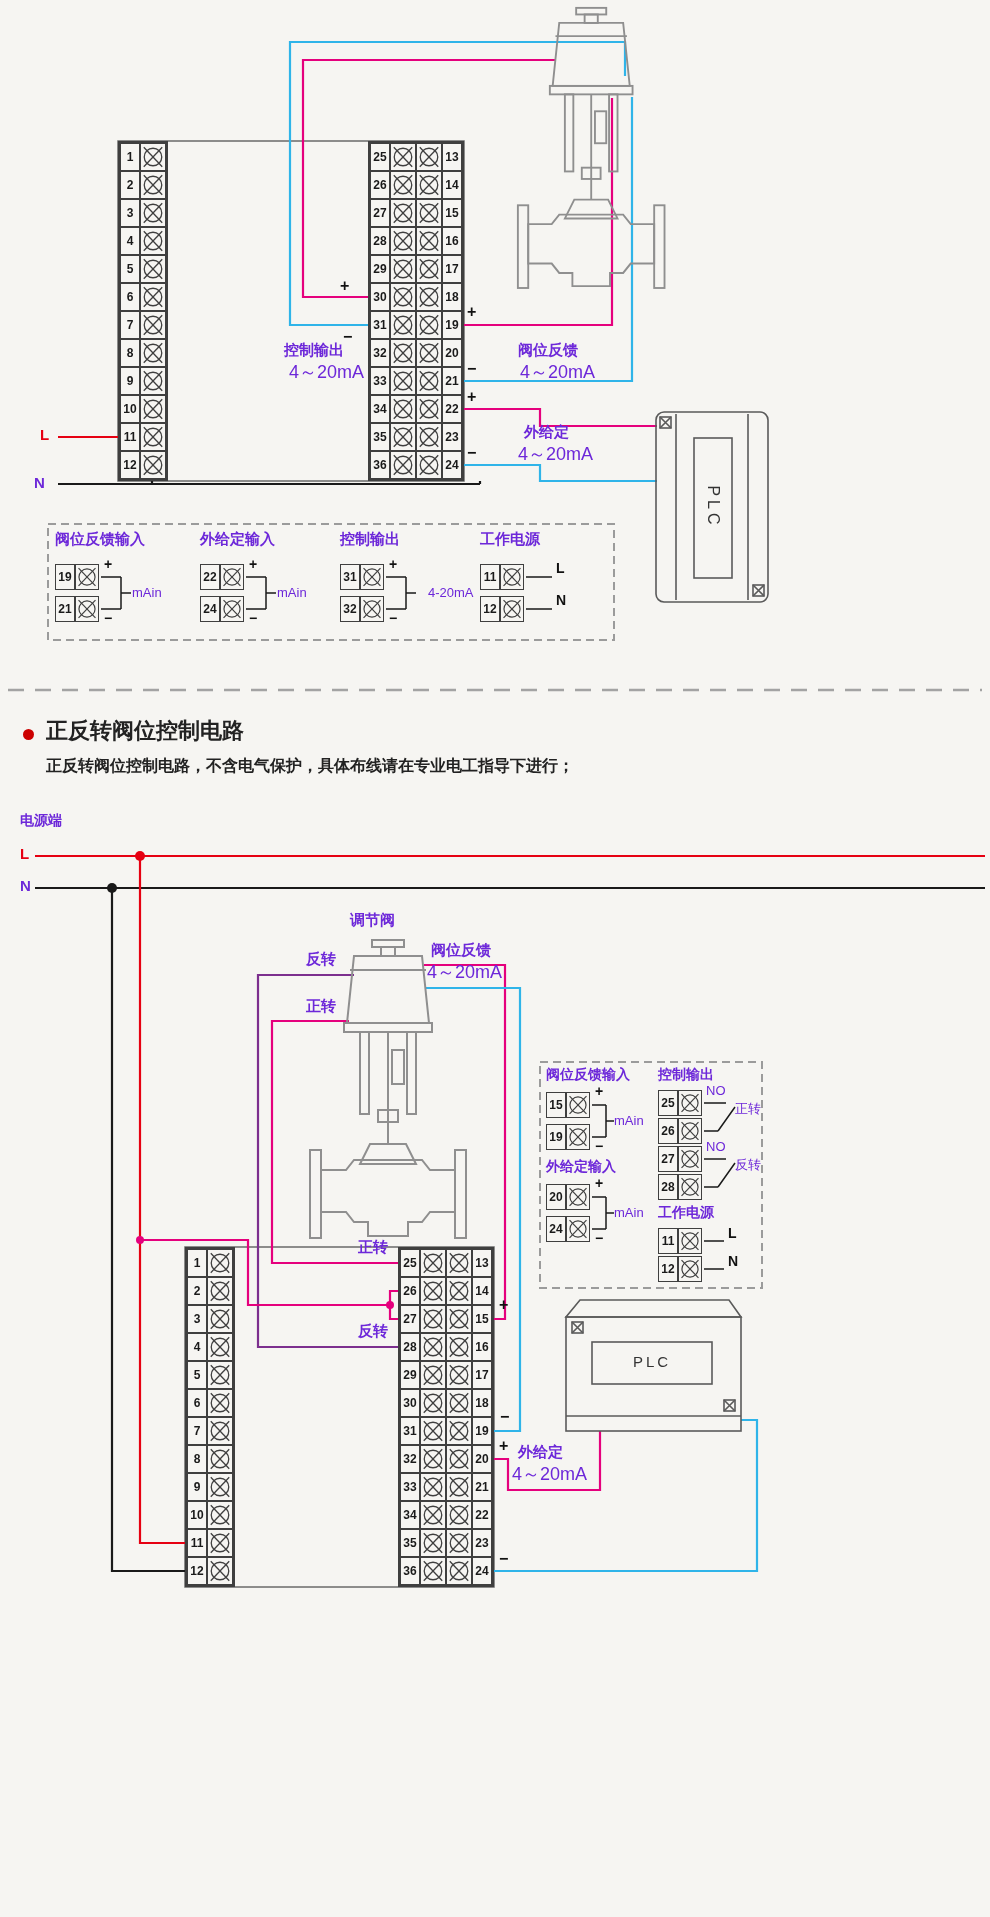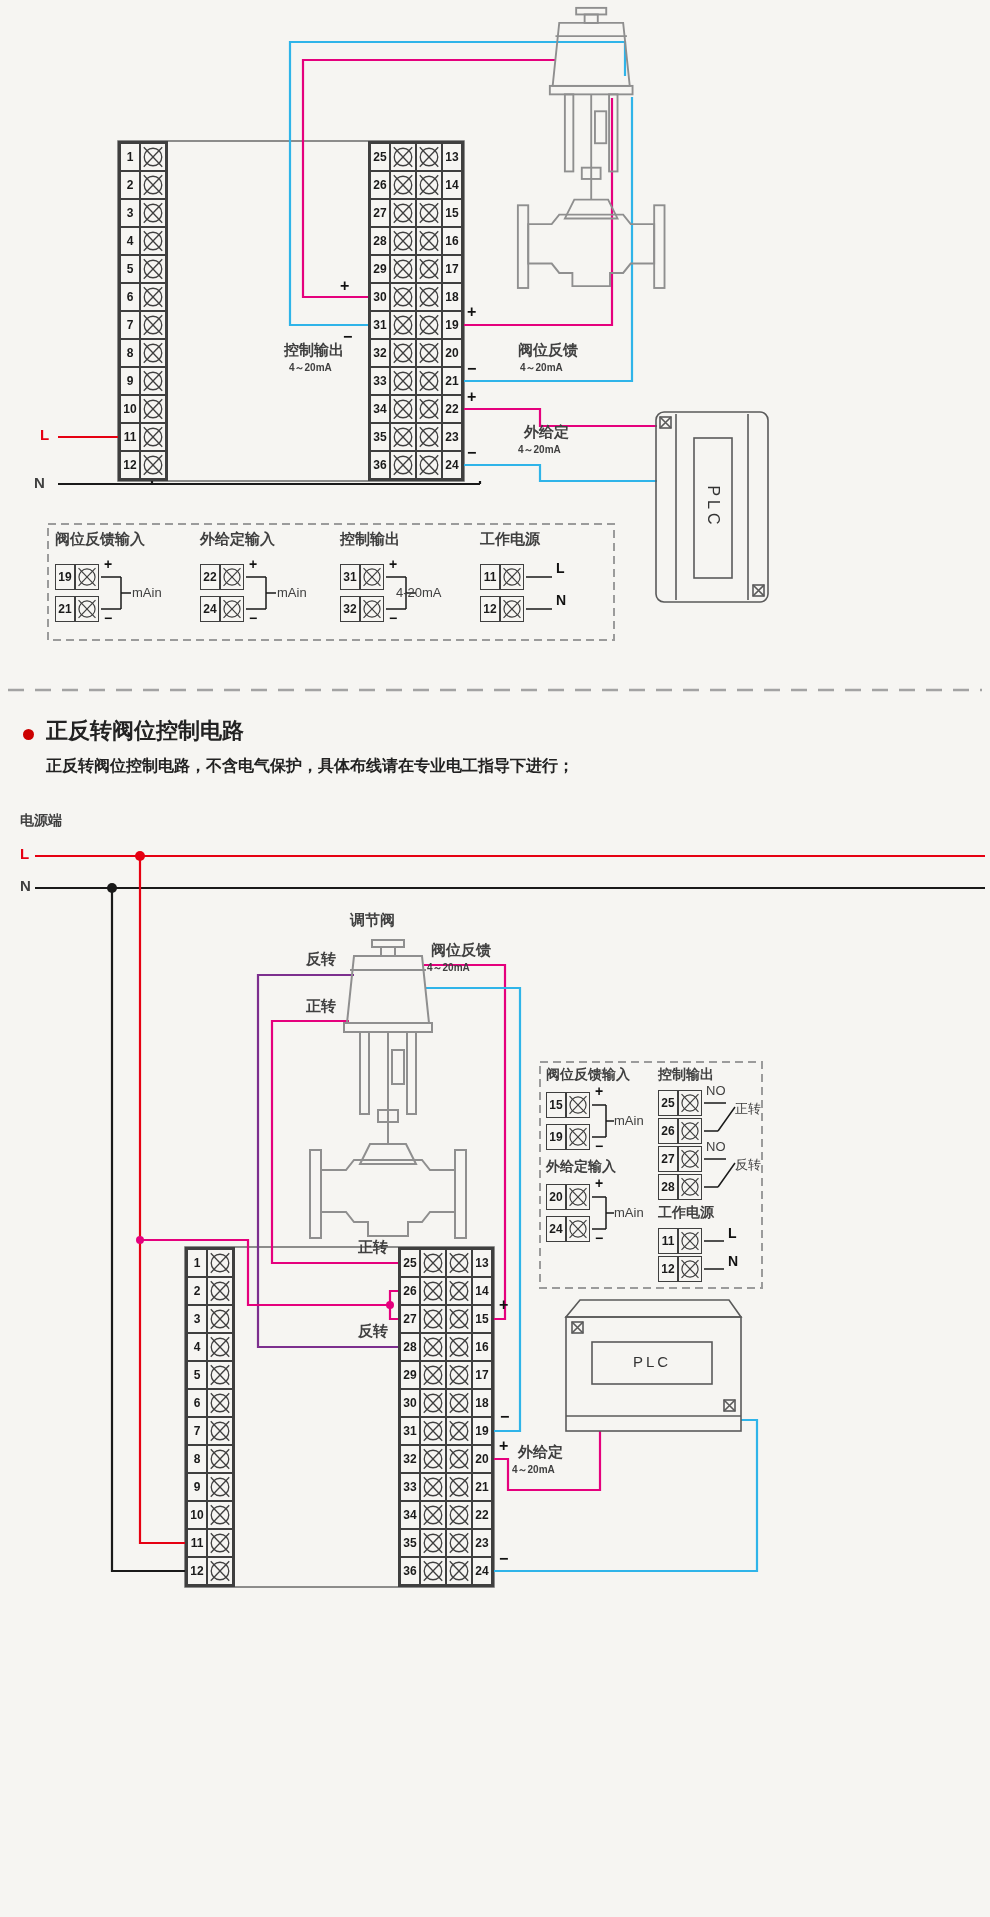--- a/index.html
+++ b/index.html
@@ -24,22 +24,22 @@
   .trow{display:flex;height:28px}
   .tnum{width:20px;height:28px;border:1px solid #3f3f3f;display:flex;align-items:center;justify-content:center;
     font-size:12px;font-weight:700;background:#f6f5f2}
   svg.screw{width:26px;height:28px;border:1px solid #3f3f3f;background:#f6f5f2;display:block}
   svg.screw circle,svg.screw line{fill:none;stroke:#3f3f3f;stroke-width:1.4}
   .lterm{position:absolute;display:flex}
   .lterm .tnum{width:20px;height:26px}
   .lterm svg.screw{width:24px;height:26px}
 
   
-  .lab{position:absolute;font-size:15px;font-weight:600;white-space:nowrap;line-height:1.2;color:#404040}
-  .range{font-weight:700;font-size:10px}
+  .lab{position:absolute;font-size:15px;font-weight:600;white-space:nowrap;line-height:1.2;color:#6d28d9}
+  .range{font-weight:400;font-size:18px}
   .small{font-size:13px;font-weight:400}
   .l2t{font-size:14px}
   .sign{position:absolute;font-size:16px;font-weight:700;line-height:1;color:#111}
   .ssm{font-size:14px}
   .red{color:var(--c-red)}
   .title{position:absolute;font-size:22px;font-weight:700;color:#222;white-space:nowrap}
   .subtitle{position:absolute;font-size:16px;font-weight:700;color:#222;white-space:nowrap}
   .bullet{position:absolute;width:11px;height:11px;border-radius:50%;background:var(--c-bullet)}
   .plcv{position:absolute;transform:rotate(90deg);font-size:16px;letter-spacing:4px;font-weight:500;color:#333;text-align:center}
   .plch{position:absolute;font-size:15px;letter-spacing:3px;font-weight:500;color:#333;text-align:center}
@@ -778,21 +778,21 @@
   <span class="sign ssm" style="left:104px;top:611px">−</span>
   <span class="sign ssm" style="left:249px;top:557px">+</span>
   <span class="sign ssm" style="left:249px;top:611px">−</span>
   <span class="sign ssm" style="left:389px;top:557px">+</span>
   <span class="sign ssm" style="left:389px;top:611px">−</span>
   <span class="sign ssm" style="left:556px;top:561px">L</span>
   <span class="sign ssm" style="left:556px;top:593px">N</span>
 
   <div class="lab small" style="left:132px;top:585px">mAin</div>
   <div class="lab small" style="left:277px;top:585px">mAin</div>
-  <div class="lab small" style="left:396px;top:585px">4-20mA</div>
+  <div class="lab small" style="left:428px;top:585px">4-20mA</div>
 
   <div class="bullet" style="left:23px;top:729px"></div>
   <div class="title" style="left:46px;top:716px">正反转阀位控制电路</div>
   <div class="subtitle" style="left:46px;top:756px">正反转阀位控制电路，不含电气保护，具体布线请在专业电工指导下进行；</div>
 
   <div class="lab" style="left:20px;top:812px;font-size:14px">电源端</div>
   <div class="lab red" style="left:20px;top:845px;font-weight:700">L</div>
   <div class="lab" style="left:20px;top:877px;font-weight:700">N</div>
   <div class="lab" style="left:350px;top:911px">调节阀</div>
   <div class="lab" style="left:306px;top:950px">反转</div>

